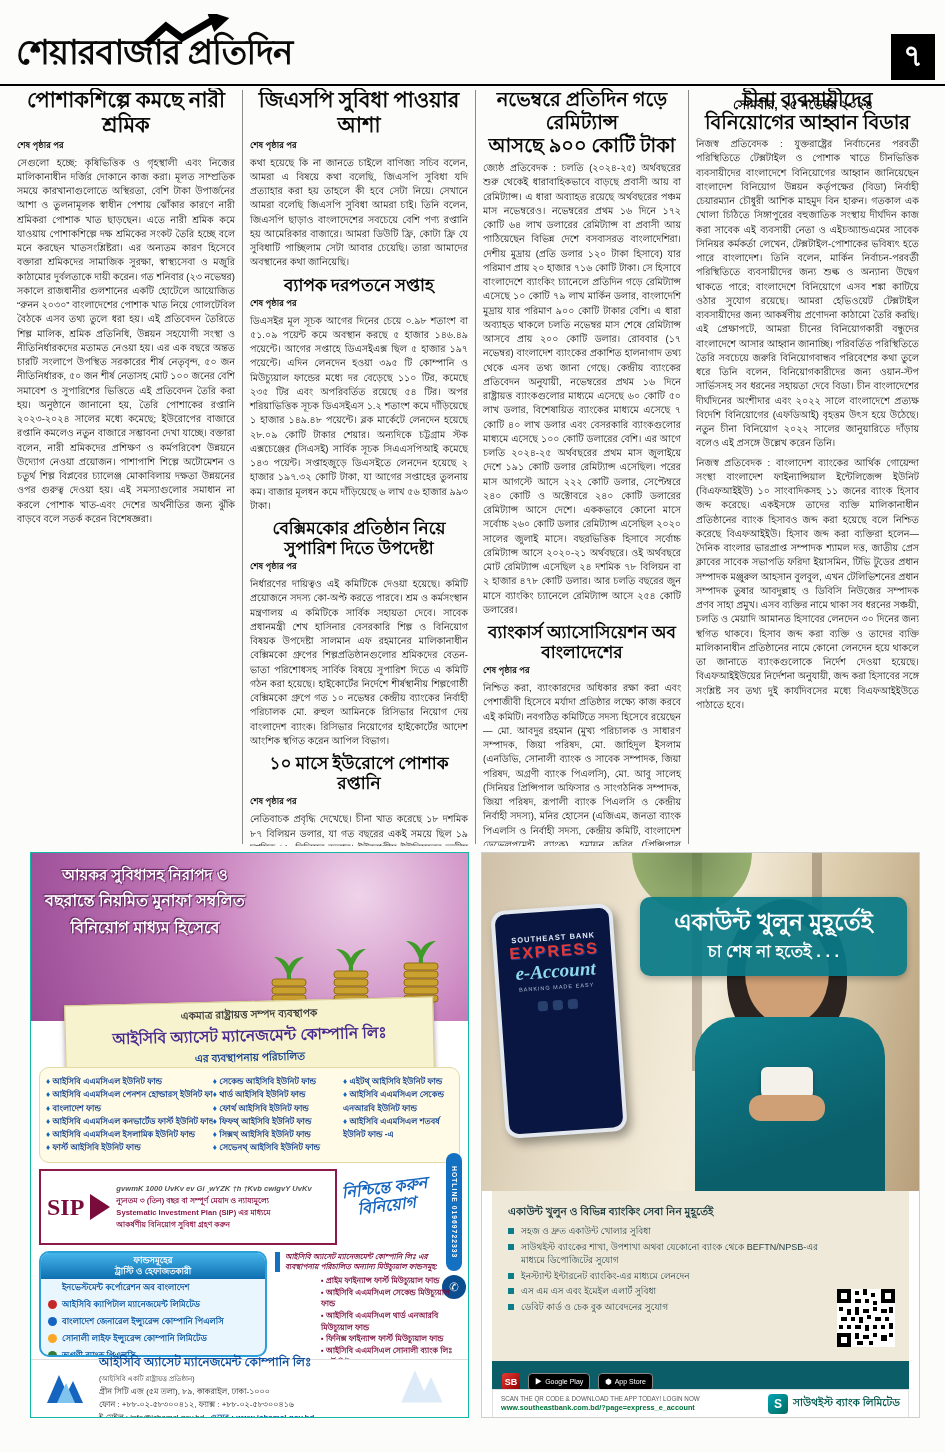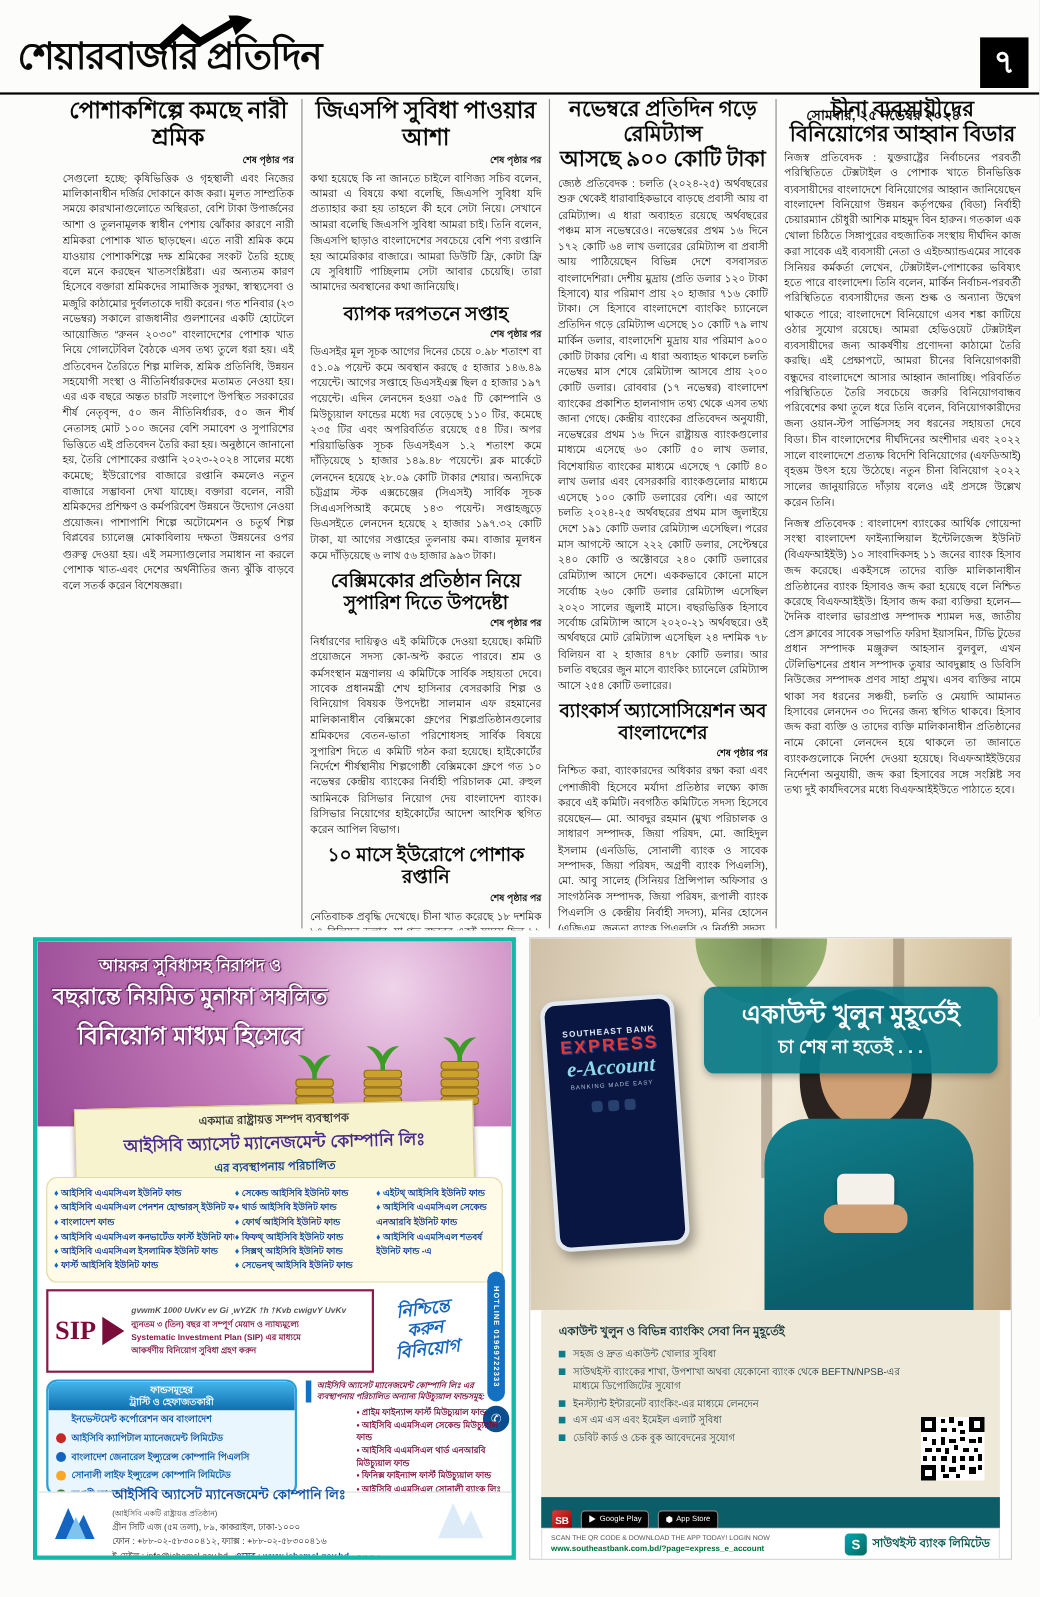--- a/index.html
+++ b/index.html
@@ -10,41 +10,41 @@
   
   .hdr { position:absolute; top:0; left:0; right:0; height:86px; border-bottom:2px solid #000; }
   .brand { position:absolute; left:16px; top:36px; }
   .brand h1 { font-family:"Liberation Serif",serif; font-weight:900; font-size:34px; letter-spacing:-1px; line-height:1; }
   .brand-arrow { position:absolute; left:128px; top:-22px; }
   .dateline { position:absolute; right:72px; top:56px; font-size:12.5px; font-weight:bold;margin-top:40px; }
   .pagenum { position:absolute; right:10px; top:34px; width:44px; height:46px; background:#000; color:#fff;
              font-size:30px; font-weight:bold; display:flex; align-items:center; justify-content:center; }
 
   
-  .news { position:absolute; top:88px; left:10px; right:10px; height:758px; display:flex; overflow:hidden;margin-left:40px; }
+  .news { position:absolute; top:88px; left:10px; right:10px; height:758px; display:flex; overflow:hidden; }
   .col { padding:0 7px; overflow:hidden; }
   .c1 { width:232px; } .c2 { width:232px; } .c3 { width:212px; } .c4 { width:237px; }
   .vr { width:1px; background:#8a8a8a; margin:2px 0; }
   .hl { text-align:center; font-weight:800; line-height:1.18; font-family:"Liberation Serif",serif; }
   .hl-xl { font-size:21px; }
   .hl-l  { font-size:19.5px; }
   .hl-m  { font-size:17px; margin-top:6px; }
-  .cont { text-align:right; font-size:8.5px; font-weight:bold; margin:1px 0 3px; }
+  .cont { text-align:left; font-size:8.5px; font-weight:bold; margin:1px 0 3px; }
   .body { font-size:9.5px; line-height:1.5; text-align:justify; color:#101010; margin-bottom:5px; }
 
   
   .ads { position:absolute; top:852px; left:30px; width:890px; height:566px; display:flex; gap:12px; }
 
   
-  .icb { position:relative; width:440px; height:566px; background:#fff; border:4px solid #14b8a6; overflow:hidden; }
+  .icb { position:relative; width:440px; height:566px; background:#fff; border:1px solid #14b8a6; overflow:hidden; }
   .icb-art { position:absolute; top:0; left:0; right:0; height:168px;
              background:radial-gradient(circle at 75% 25%, #efd4ea 0%, #c77fbc 45%, #9a4b95 100%); }
   .icb-tag { position:absolute; left:14px; top:10px; color:#fff; font-weight:900; text-align:center;
              text-shadow:0 0 3px #6a2a66,1px 1px 0 #6a2a66,-1px -1px 0 #6a2a66; }
-  .icb-tag .t1 { font-size:15px; } .icb-tag .t2 { font-size:20px; } .icb-tag .t3 { font-size:22px; }
+  .icb-tag .t1 { font-size:15px; } .icb-tag .t2 { font-size:16px; } .icb-tag .t3 { font-size:16px; }
   .coins { position:absolute; bottom:-6px; right:4px; }
   .icb-banner { position:absolute; top:148px; left:34px; right:34px; background:#f8f3cf; border:1px solid #d6cc8e;
                 transform:rotate(-1.4deg); text-align:center; padding:5px 4px; box-shadow:0 3px 5px rgba(60,20,60,.45); }
   .icb-banner .b1 { font-size:10.5px; font-weight:bold; color:#3a3a3a; }
   .icb-banner .b2 { font-size:15.5px; font-weight:900; color:#4a2a8e; }
   .icb-banner .b3 { font-size:10.5px; font-weight:bold; color:#14418f; }
   .icb-funds { position:absolute; top:214px; left:8px; right:8px; height:96px; background:#fffbe6;
                border:1px solid #e2d9a4; border-radius:10px; display:flex; padding:7px 6px 4px; }
   .fcol { overflow:hidden; } .fcol.a{width:41%;} .fcol.b{width:32%;} .fcol.c{width:27%;}
   .fitem { font-size:8.2px; font-weight:bold; color:#14418f; line-height:1.62; white-space:nowrap; }

